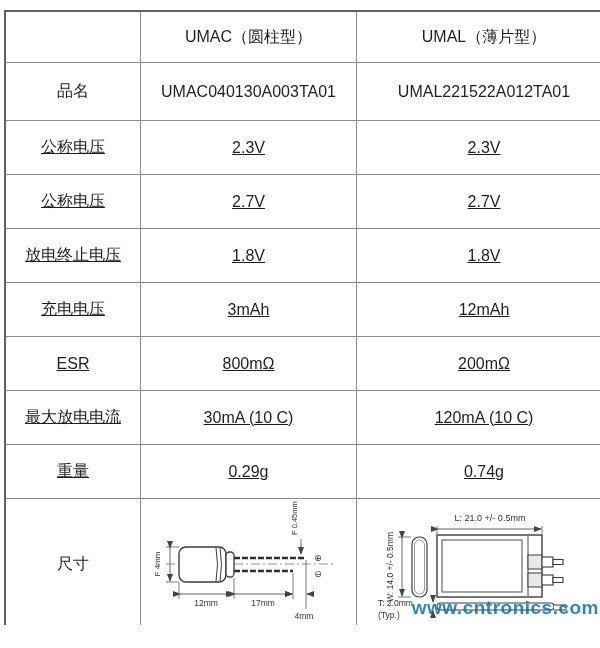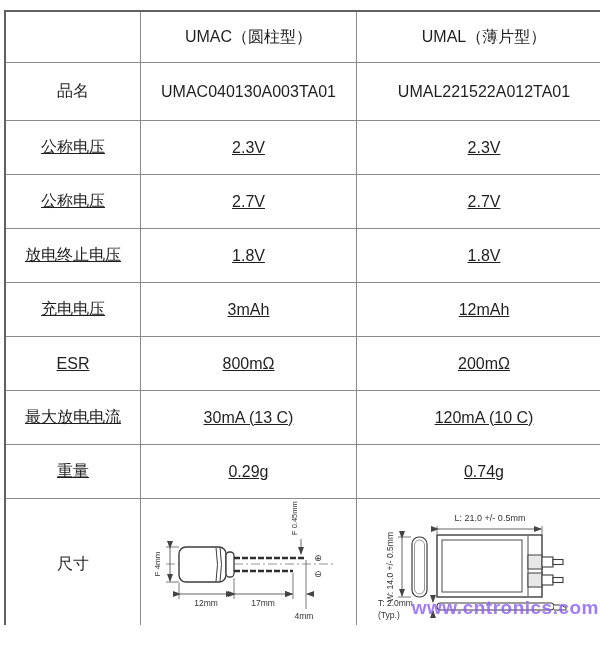--- a/index.html
+++ b/index.html
@@ -58,21 +58,21 @@
       <td>3mAh</td>
       <td>12mAh</td>
     </tr>
     <tr class="r-std">
       <td class="lbl">ESR</td>
       <td>800mΩ</td>
       <td>200mΩ</td>
     </tr>
     <tr class="r-std">
       <td class="lbl">最大放电电流</td>
-      <td>30mA (13 C)</td>
+      <td>30mA (10 C)</td>
       <td>120mA (10 C)</td>
     </tr>
     <tr class="r-std">
       <td class="lbl">重量</td>
       <td>0.29g</td>
       <td>0.74g</td>
     </tr>
     <tr class="r-dim">
       <td class="lbl">尺寸</td>
       <td>
@@ -159,15 +159,15 @@
           <line x1="71" y1="119" x2="71" y2="112" stroke="#555" stroke-width="0.9" marker-end="url(#arR)"></line>
           <text x="16" y="107" font-size="8.5" text-anchor="start">T: 2.0mm</text>
           <text x="16" y="119" font-size="8.5" text-anchor="start">(Typ.)</text>
         </svg>
         </div>
       </td>
     </tr>
   </tbody>
     </table>
 
-  <div class="watermark" style="color:#8b5cf6;">www.cntronics.com</div>
+  <div class="watermark" style="color:#0369a1;">www.cntronics.com</div>
 
 </div>
 
 </body></html>

